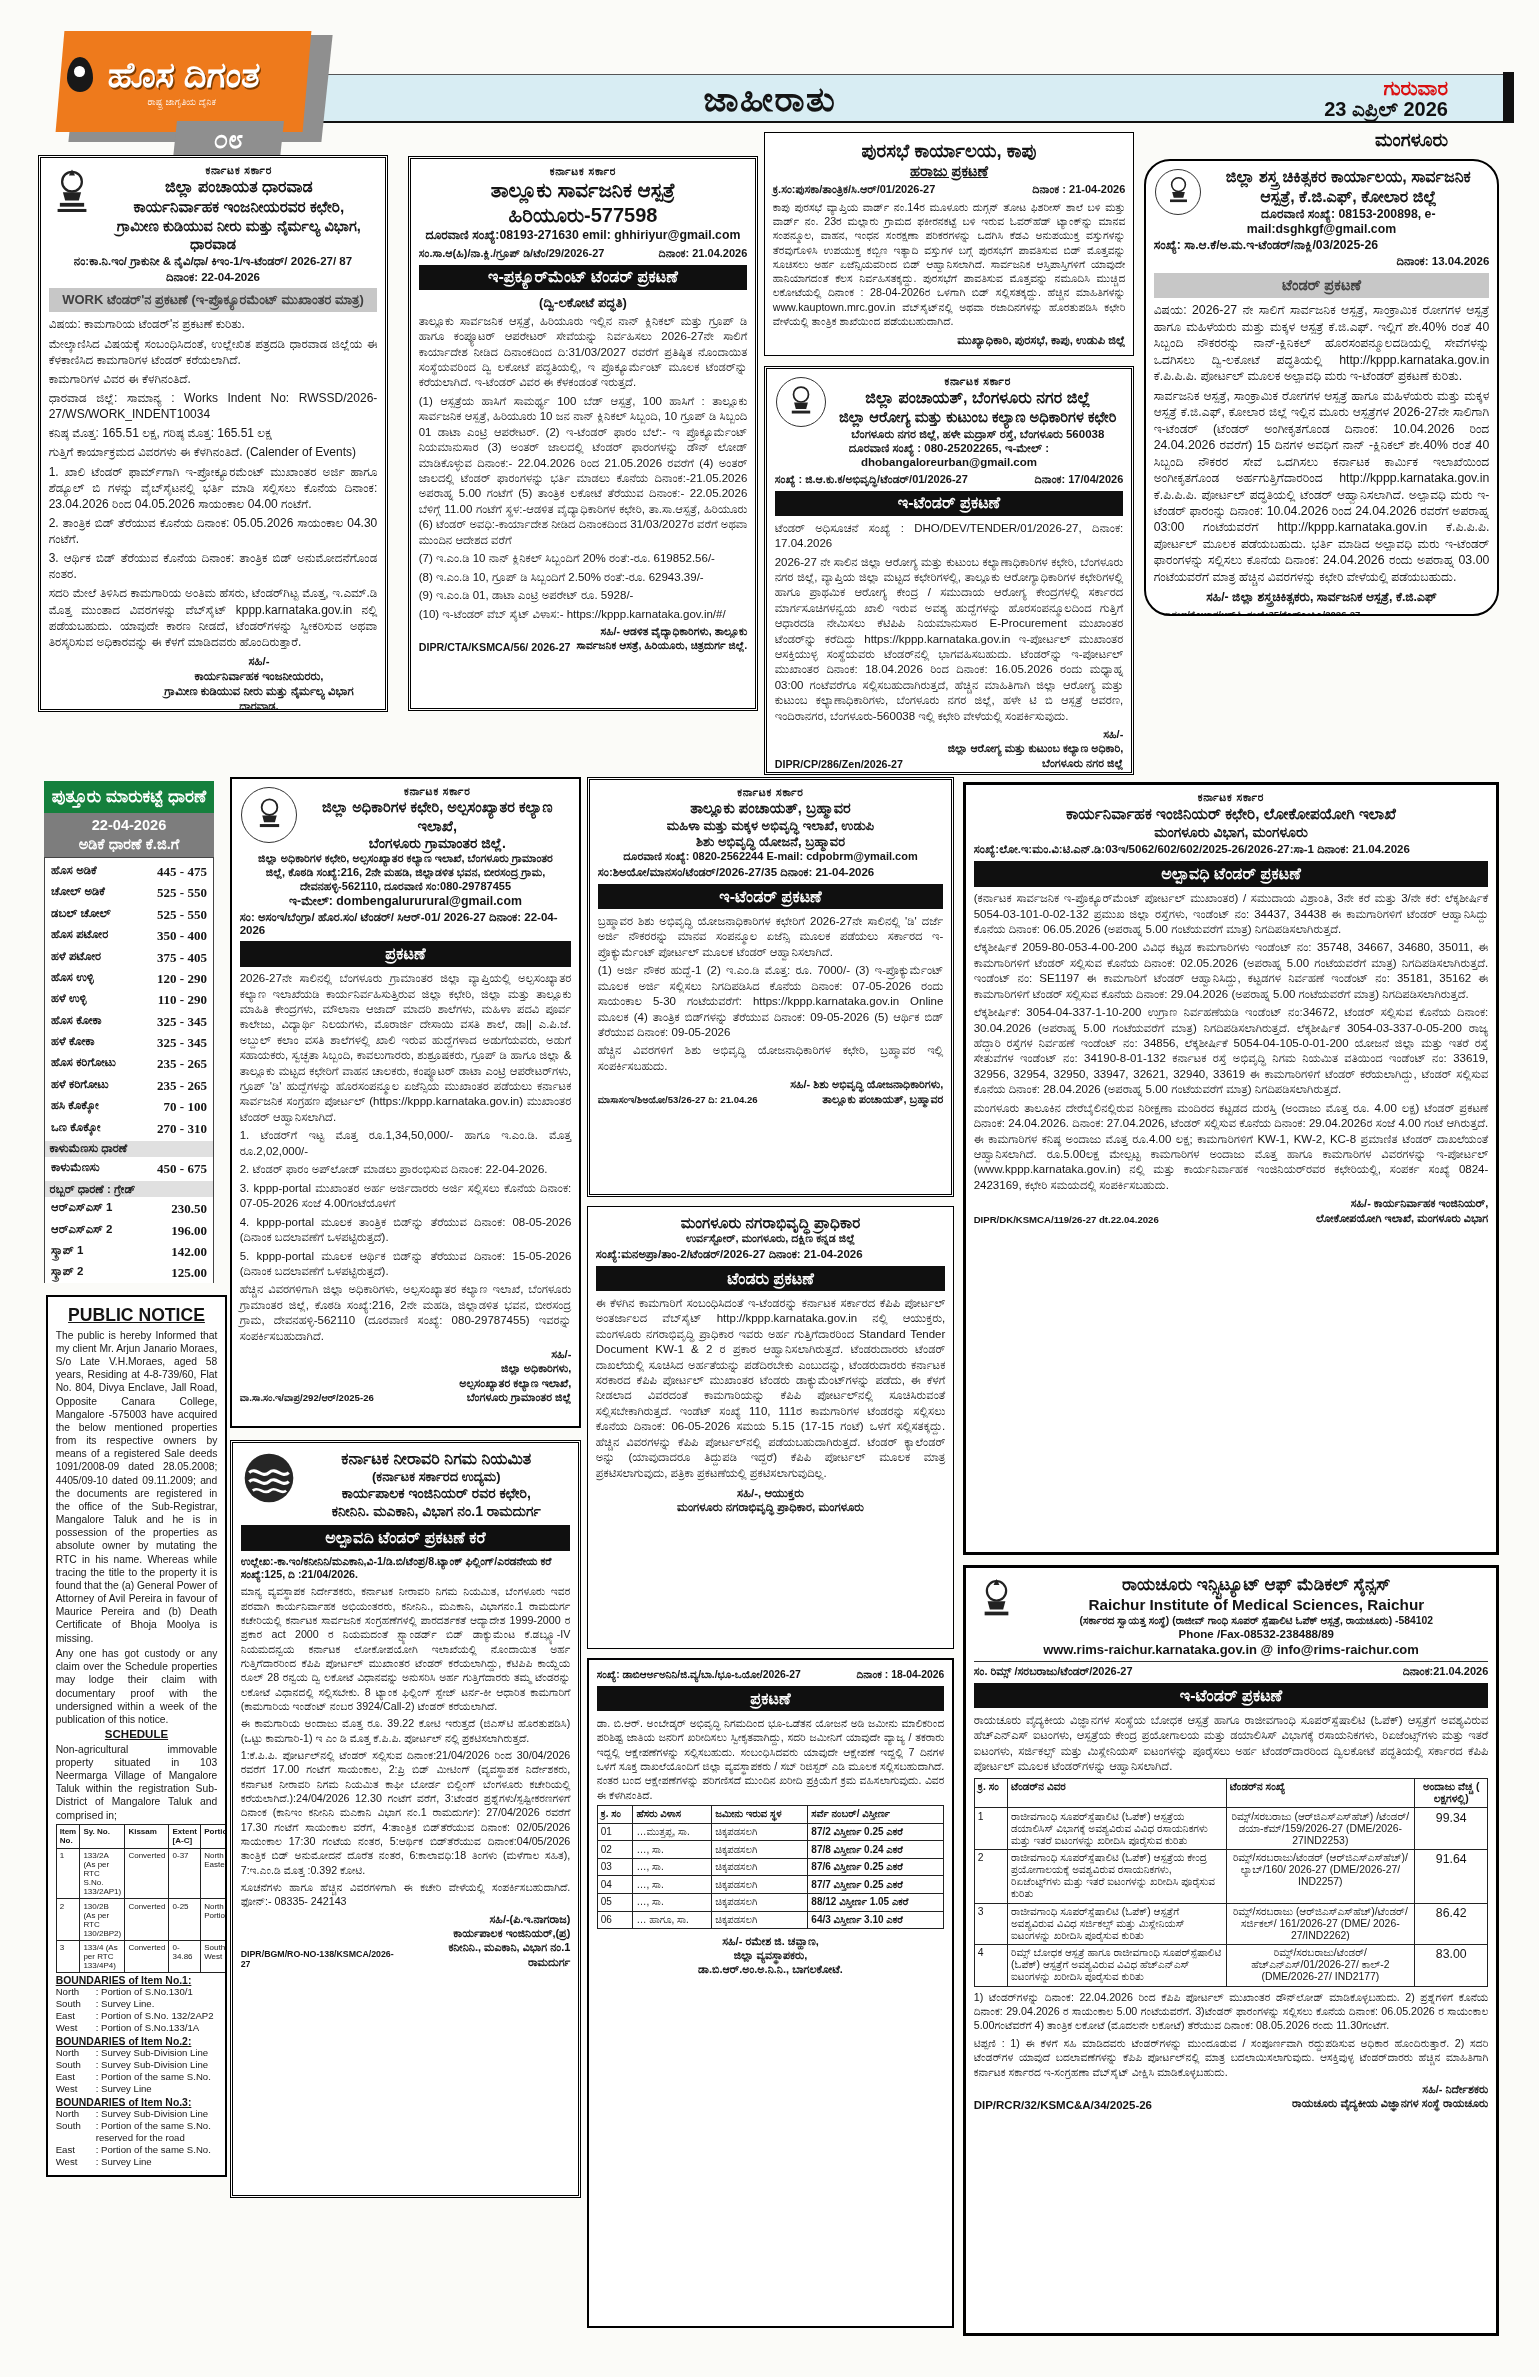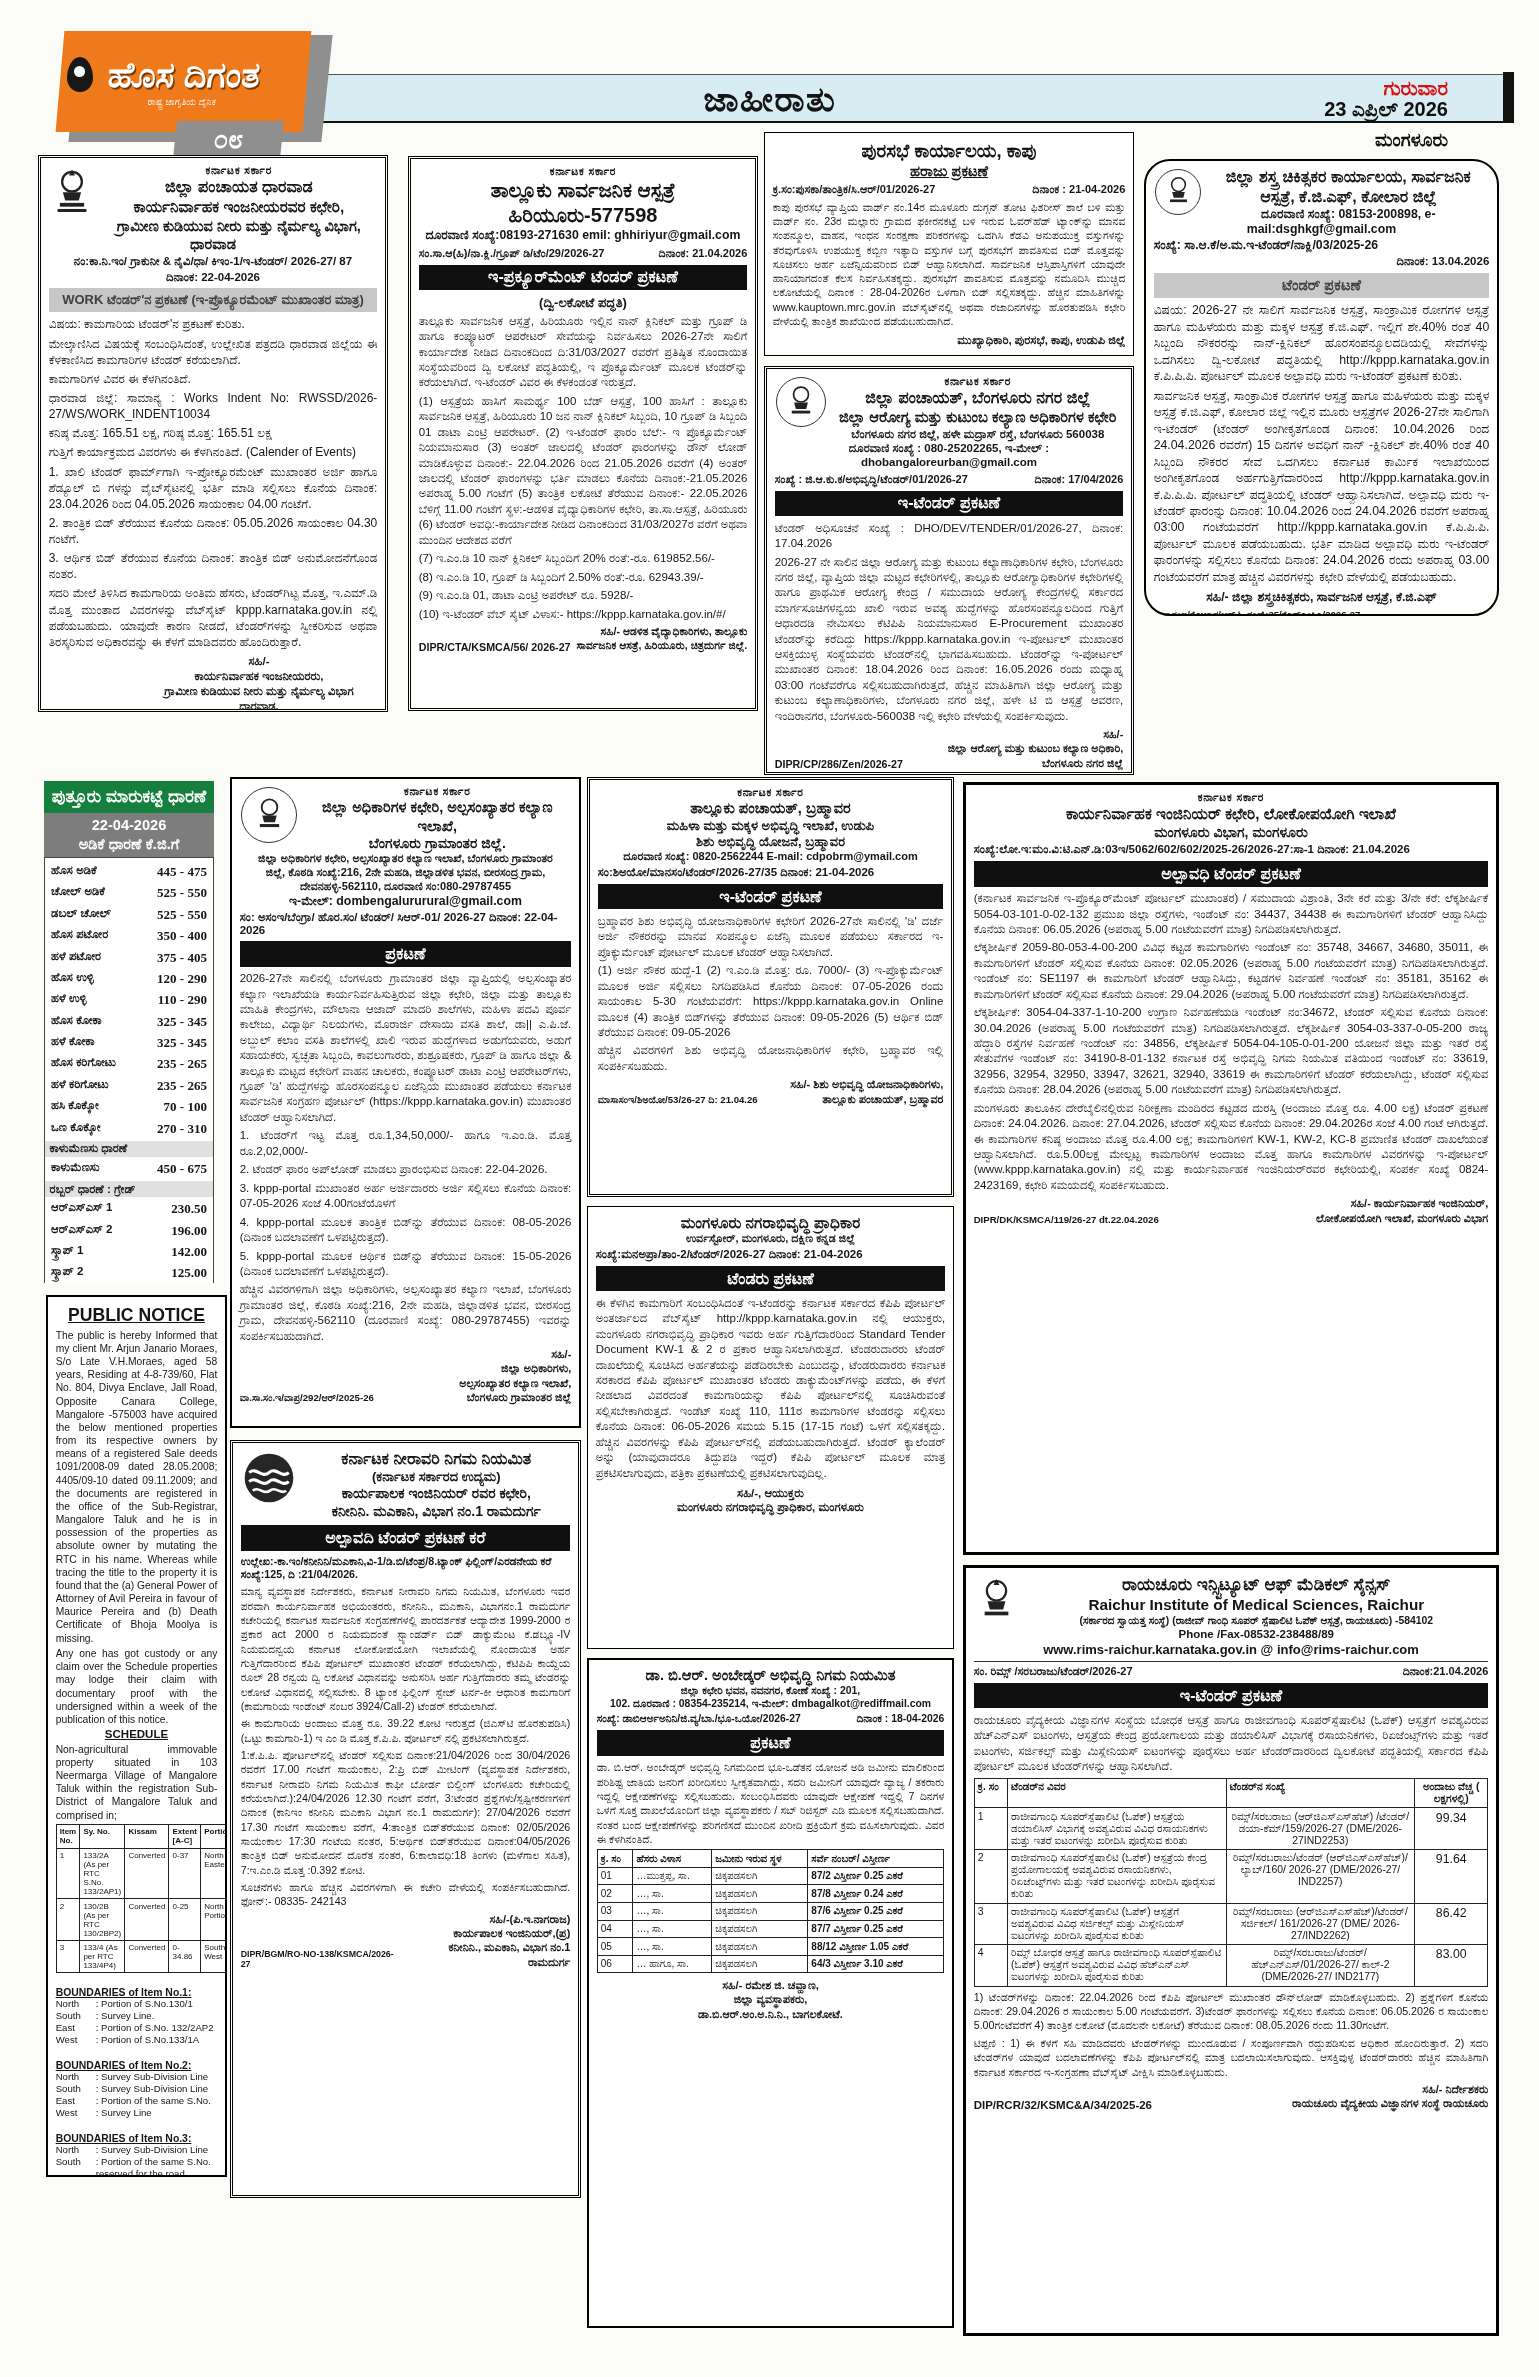--- a/index.html
+++ b/index.html
@@ -50,21 +50,21 @@
   .pt-red{background:#15803d;color:#fff;text-align:center;font-size:17px;font-weight:bold;padding:6.1px 1.5px;}
   .pt-grey{background:#7d7d7d;color:#fff;text-align:center;font-size:14.6px;font-weight:bold;padding:3.1px 1.5px;line-height:1.3;}
   .pt-box{border:1.5px solid #444;background:#fff;padding:3.1px 6.1px;}
   .pt-row{display:flex;justify-content:space-between;font-size:11.5px;font-weight:bold;padding:2.7px 0;}
   .pt-row .v{font-family:"Liberation Serif","DejaVu Serif",serif;font-size:13px;}
   .pt-sub{background:#e0e0e0;font-weight:bold;font-size:11.5px;padding:1.5px 4.6px;margin:1.5px -6.1px;}
   
   #ad-public .pn-title{text-align:center;font-size:17.6px;font-weight:bold;text-decoration:underline;margin:1.5px 0 3.1px;}
   #ad-public .body p{font-size:10.3px;line-height:1.28;margin:2.3px 0;}
   #ad-public table{font-size:8px;}
-  #ad-public .bnd-title{font-size:10.4px;font-weight:bold;text-decoration:underline;margin-top:14px;}
+  #ad-public .bnd-title{font-size:10.4px;font-weight:bold;text-decoration:underline;margin-top:2px;}
   #ad-public .bnd-row{display:flex;font-size:9.6px;line-height:1.25;}
   #ad-public .bnd-row .k{width:40px;flex:none;}
   #ad-public .sched{text-align:center;font-size:11.5px;font-weight:bold;text-decoration:underline;margin:2.3px 0;}
   
   .hdr-sm1 .hl:nth-child(1){font-size:10.7px;letter-spacing:0.8px;}
   .h-dharwad .hl:nth-child(2){font-size:16px;}
   .h-dharwad .hl:nth-child(3){font-size:15.3px;}
   .h-dharwad .hl:nth-child(4){font-size:14.6px;}
   .h-hiriyur .hl:nth-child(2){font-size:20px;}
   .h-hiriyur .hl:nth-child(3){font-size:12.3px;font-weight:bold;}
@@ -600,25 +600,20 @@
       <div class="foot" style="font-size:8.8px;">DIPR/BGM/RO-NO-138/KSMCA/2026-27</div>
       <div class="sign" style="font-size:11px;margin-top:0;">
           <div>ಸಹಿ/-(ಪಿ.ಇ.ನಾಗರಾಜ)</div>
           <div>ಕಾರ್ಯಪಾಲಕ ಇಂಜಿನಿಯರ್,(ಪ್ರ)</div>
           <div>ಕನೀನಿನಿ., ಮಎಕಾನಿ, ವಿಭಾಗ ನಂ.1 ರಾಮದುರ್ಗ</div>
         </div>
     </div>
   </section>
 
   <section class="ad" id="ad-ambedkar" style="left:587px;top:1658px;width:367px;height:670px;">
-    <div class="hdr h-amb">
-        <div class="hl">ಡಾ. ಬಿ.ಆರ್. ಅಂಬೇಡ್ಕರ್ ಅಭಿವೃದ್ಧಿ ನಿಗಮ ನಿಯಮಿತ</div>
-        <div class="hl">ಜಿಲ್ಲಾ ಕಛೇರಿ ಭವನ, ನವನಗರ, ಕೋಣೆ ಸಂಖ್ಯೆ : 201,</div>
-        <div class="hl">102. ದೂರವಾಣಿ : 08354-235214, ಇ-ಮೇಲ್: dmbagalkot@rediffmail.com</div>
-      </div>
     <div class="ref2" style="font-size:10.4px;">
       <div>ಸಂಖ್ಯೆ: ಡಾಬಿಆರ್ಅಅನಿನಿ/ಜಿ.ವ್ಯ/ಬಾ./ಭೂ-ಒಯೋ/2026-27</div>
       <div>ದಿನಾಂಕ : 18-04-2026</div>
     </div>
     <div class="bar black">ಪ್ರಕಟಣೆ</div>
     <div class="body sz14">
         <p>ಡಾ. ಬಿ.ಆರ್. ಅಂಬೇಡ್ಕರ್ ಅಭಿವೃದ್ಧಿ ನಿಗಮದಿಂದ ಭೂ-ಒಡೆತನ ಯೋಜನೆ ಅಡಿ ಜಮೀನು ಮಾಲಿಕರಿಂದ ಪರಿಶಿಷ್ಟ ಜಾತಿಯ ಜನರಿಗೆ ಖರೀದಿಸಲು ಸ್ವೀಕೃತವಾಗಿದ್ದು, ಸದರಿ ಜಮೀನಿಗೆ ಯಾವುದೇ ವ್ಯಾಜ್ಯ / ತಕರಾರು ಇದ್ದಲ್ಲಿ ಆಕ್ಷೇಪಣೆಗಳನ್ನು ಸಲ್ಲಿಸಬಹುದು. ಸಂಬಂಧಿಸಿದವರು ಯಾವುದೇ ಆಕ್ಷೇಪಣೆ ಇದ್ದಲ್ಲಿ 7 ದಿನಗಳ ಒಳಗೆ ಸೂಕ್ತ ದಾಖಲೆಯೊಂದಿಗೆ ಜಿಲ್ಲಾ ವ್ಯವಸ್ಥಾಪಕರು / ಸಬ್ ರಿಜಿಸ್ಟರ್ ಎಡಿ ಮೂಲಕ ಸಲ್ಲಿಸಬಹುದಾಗಿದೆ. ನಂತರ ಬಂದ ಆಕ್ಷೇಪಣೆಗಳನ್ನು ಪರಿಗಣಿಸದೆ ಮುಂದಿನ ಖರೀದಿ ಪ್ರಕ್ರಿಯೆಗೆ ಕ್ರಮ ವಹಿಸಲಾಗುವುದು. ವಿವರ ಈ ಕೆಳಗಿನಂತಿದೆ.</p>
       </div>
     <table style="font-size:10px;margin-top:3.1px;">
       <thead>

